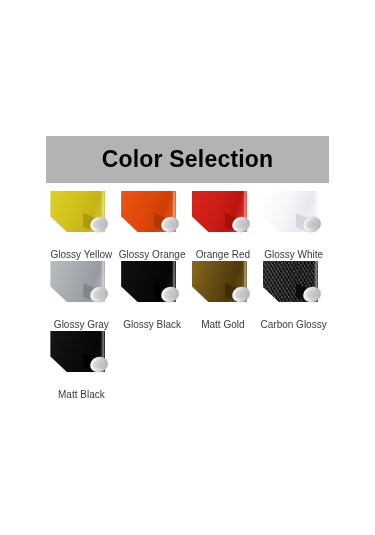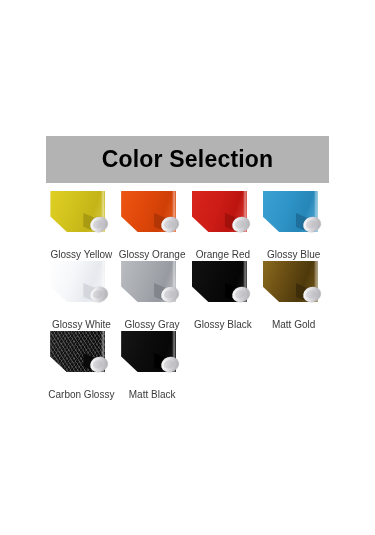--- a/index.html
+++ b/index.html
@@ -214,29 +214,20 @@
         <div class="roll">
           <div class="roll-sheet m-red"></div>
           <div class="roll-edge"></div>
           <div class="roll-curl c-red"></div>
           <div class="roll-core"></div>
         </div>
         <div class="swatch-label">Orange Red</div>
       </div>
       <div class="swatch-cell">
         <div class="roll">
-          <div class="roll-sheet m-blue"></div>
-          <div class="roll-edge"></div>
-          <div class="roll-curl c-blue"></div>
-          <div class="roll-core"></div>
-        </div>
-        <div class="swatch-label">Glossy Blue</div>
-      </div>
-      <div class="swatch-cell">
-        <div class="roll">
           <div class="roll-sheet m-white"></div>
           <div class="roll-edge"></div>
           <div class="roll-curl c-white"></div>
           <div class="roll-core"></div>
         </div>
         <div class="swatch-label">Glossy White</div>
       </div>
       <div class="swatch-cell">
         <div class="roll">
           <div class="roll-sheet m-gray"></div>

